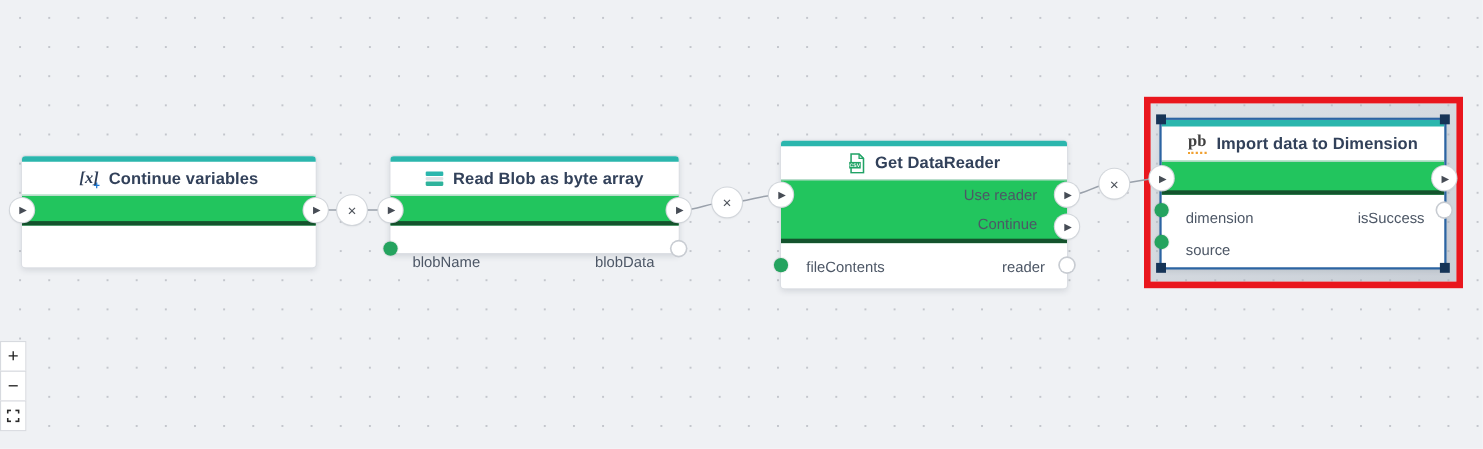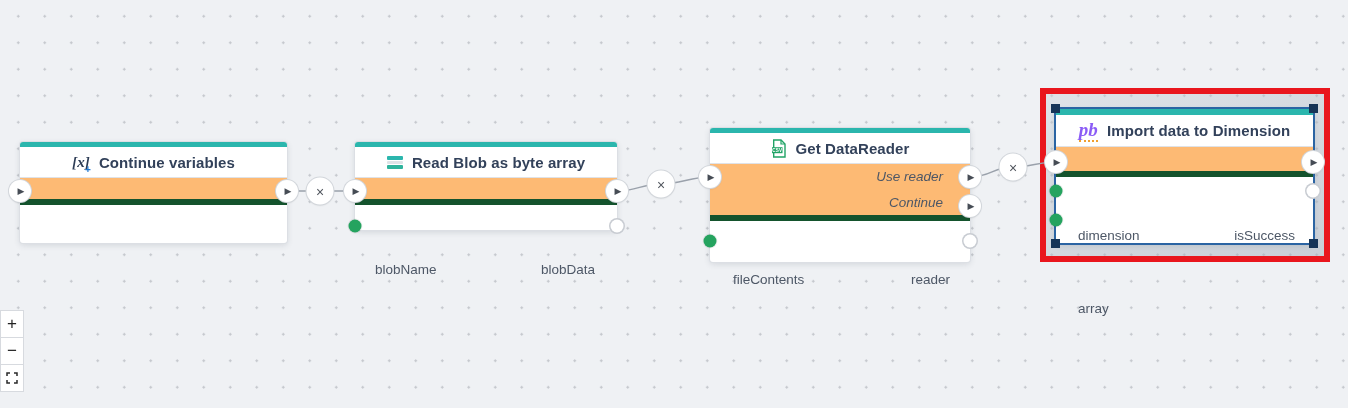--- a/index.html
+++ b/index.html
@@ -18,33 +18,33 @@
     position:absolute; background:#fff; border-radius:3px; z-index:3;
     box-shadow:0 0 0 1px #dcdfe4, 0 2px 6px rgba(50,60,80,.16);
   }
   .accent { height:5px; background:#2bb6ad; border-radius:3px 3px 0 0; }
   .accent.tall { height:6px; }
   .title-row {
     display:flex; align-items:center; justify-content:center; gap:9px;
     height:30px; font-size:15px; font-weight:700; color:#32415a; letter-spacing:.1px;
   }
   .exec-row {
-    background:#fdba74; border-top:1px solid #dfe2e7; border-bottom:6px solid #14532d;font-style:italic;
+    background:#22c55e; border-top:1px solid #dfe2e7; border-bottom:4px solid #14532d;
   }
   .exec-row.simple { height:28px; }
   .exec-labels {
     height:58px; display:flex; flex-direction:column;
   }
   .exec-labels .erow {
     flex:1; display:flex; align-items:center; justify-content:flex-end;
     padding-right:27px; font-size:13.5px; color:#4d5766;
   }
   .io-row {
-    display:flex; justify-content:space-between; align-items:center;
-    font-size:13.5px; color:#4d5766;margin-top:44px;
+    display:flex; justify-content:space-between; align-items:flex-end;
+    font-size:13.5px; color:#4d5766;
   }
 
   
   .port {
     position:absolute; border-radius:50%; background:#fff;
     display:flex; align-items:center; justify-content:center;
     transform:translate(-50%,-50%); z-index:5;
     box-shadow:0 0 0 1px #d2d6db, 0 1px 2px rgba(0,0,0,.12);
   }
   .port.exec { width:22px; height:22px; font-size:9px; color:#464c55; padding-left:2px; }
@@ -55,21 +55,21 @@
 
   
   .icon-declare { position:relative; font-size:15px; font-weight:600; color:#2e3d56; line-height:1; }
   .icon-declare .sym { font-family:"Liberation Serif", serif; font-style:italic; }
   .icon-declare .plus { position:absolute; right:-1px; bottom:-5px; color:#1b75d0; font-size:10px; font-weight:700; font-style:normal; }
   .icon-blob { width:16px; height:13px; display:flex; flex-direction:column; gap:1px; }
   .icon-blob i { display:block; border-radius:1px; }
   .icon-blob .b1 { height:4px; background:#2bb6ad; }
   .icon-blob .b2 { height:3px; background:#dfe3e7; }
   .icon-blob .b3 { height:4px; background:#2fb39c; }
-  .icon-pb { font-family:"Liberation Serif", serif; font-style:italic; font-weight:700; font-size:19px; color:#8b5cf6; line-height:1;
+  .icon-pb { font-family:"Liberation Serif", serif; font-weight:700; font-size:15px; color:#404040; line-height:1;
              border-bottom:2px dotted #f0a030; padding-bottom:1px; }
 
   
   .red-box {
     position:absolute; left:1040px; top:88px; width:290px; height:174px;
     border:6px solid #e9161d; z-index:1;
     background:linear-gradient(155deg, rgba(196,204,212,.38) 0%, rgba(164,174,186,.5) 100%);
   }
   .sel {
     position:absolute; left:1054px; top:107px; width:261px; height:138px;
@@ -160,21 +160,21 @@
     <div class="title-row" style="height:31px">
       <span class="icon-pb">pb</span>
       <span>Import data to Dimension</span>
     </div>
     <div class="exec-row simple" style="height:31px"></div>
     <div class="io-row" style="height:29px;padding:0 18px 0 22px">
       <span>dimension</span>
       <span>isSuccess</span>
     </div>
     <div class="io-row" style="height:29px;padding:0 18px 0 22px">
-      <span>array</span>
+      <span>source</span>
       <span></span>
     </div>
   </div>
 
   <div class="sel">
     <span class="handle nw"></span>
     <span class="handle ne"></span>
     <span class="handle sw"></span>
     <span class="handle se"></span>
   </div>

